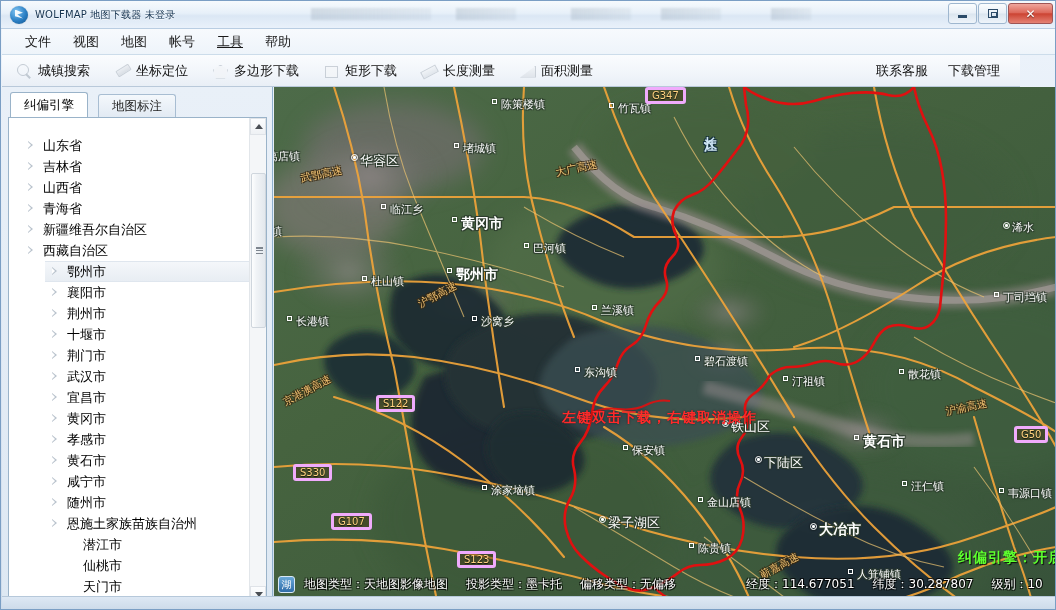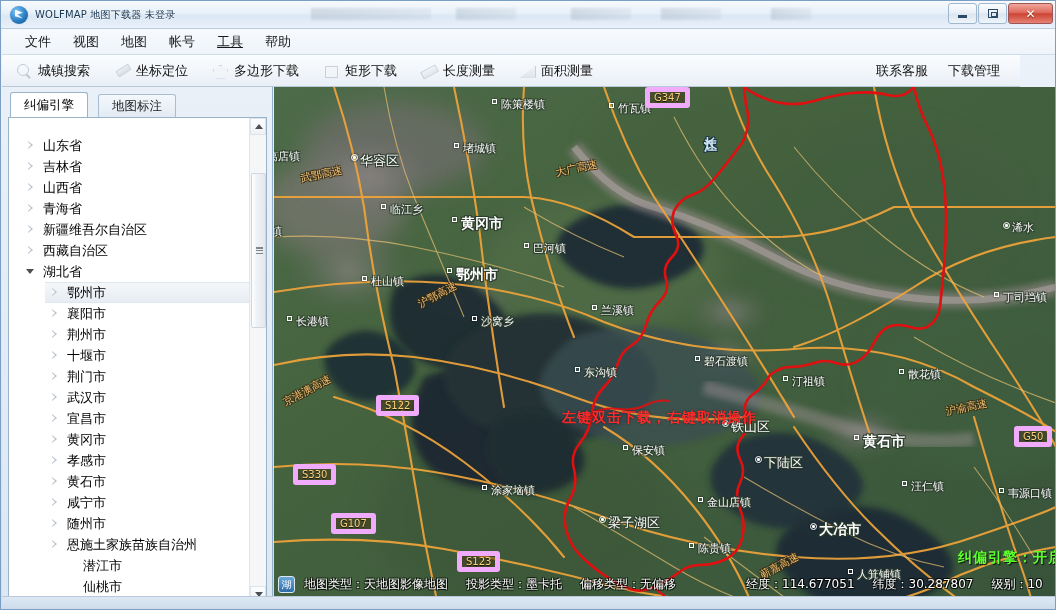--- a/index.html
+++ b/index.html
@@ -250,21 +250,21 @@
     text-shadow: -1px -1px 0 #3a2a12, 1px -1px 0 #3a2a12, -1px 1px 0 #3a2a12, 1px 1px 0 #3a2a12; }
   .mdot {
     position: absolute; width: 5px; height: 5px; border: 1.3px solid #fff;
     background: transparent; box-shadow: 0 0 2px rgba(0,0,0,.9);
   }
   .mdot.ring { border-radius: 50%; width: 7px; height: 7px; }
   .mdot.ring::after { content:""; position:absolute; left:1.2px; top:1.2px;
     width:2.6px;height:2.6px;background:#fff;border-radius:50%; }
   .shield {
     position: absolute; font-size: 10px; color: #ffd27f; padding: 0 4px;
-    border: 5px solid #f0abfc; border-radius: 3px; background: rgba(70,50,20,.45);
+    border: 3px solid #f0abfc; border-radius: 3px; background: rgba(70,50,20,.45);
     text-shadow: 0 1px 1px rgba(0,0,0,.8); white-space: nowrap;
   }
   .hint-red {
     position: absolute; color: #ff2a2a; font-size: 14px; font-weight: bold;
     letter-spacing: 1px; white-space: nowrap;
     text-shadow: 0 0 2px rgba(0,0,0,.55);
   }
   .engine-green {
     position: absolute; color: #5dff2e; font-size: 14px; font-weight: bold;
     letter-spacing: 1px; white-space: nowrap;
@@ -387,24 +387,20 @@
             <span class="arrow closed"></span>
             <span>青海省</span>
           </div>
           <div class="tnode">
             <span class="arrow closed"></span>
             <span>新疆维吾尔自治区</span>
           </div>
           <div class="tnode">
             <span class="arrow closed"></span>
             <span>西藏自治区</span>
-          </div>
-          <div class="tnode">
-            <span class="arrow open"></span>
-            <span>湖北省</span>
           </div>
           <div class="tnode selected">
             <span class="arrow closed"></span>
             <span>鄂州市</span>
           </div>
           <div class="tnode lvl2">
             <span class="arrow closed"></span>
             <span>襄阳市</span>
           </div>
           <div class="tnode lvl2">

